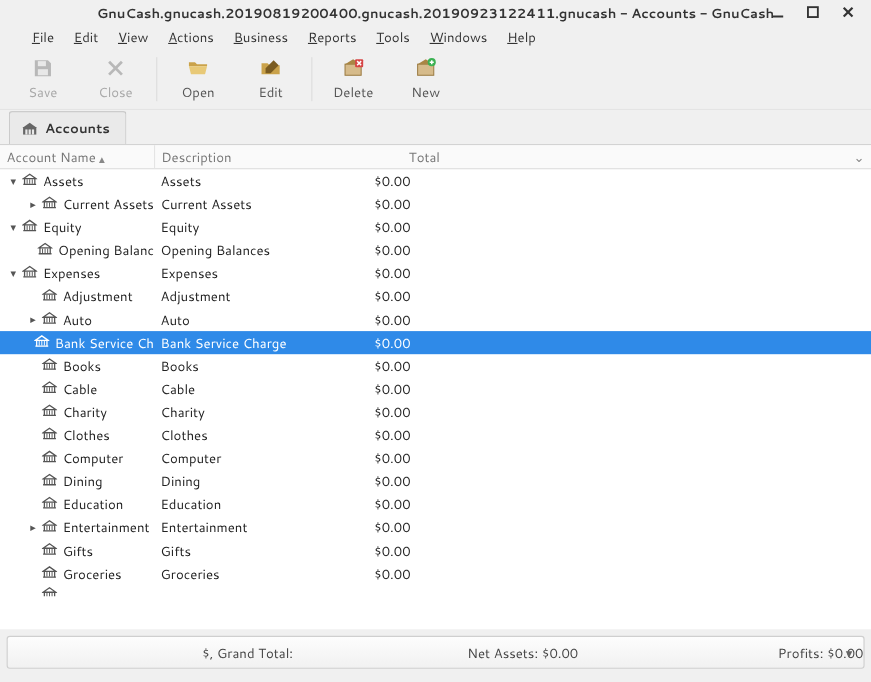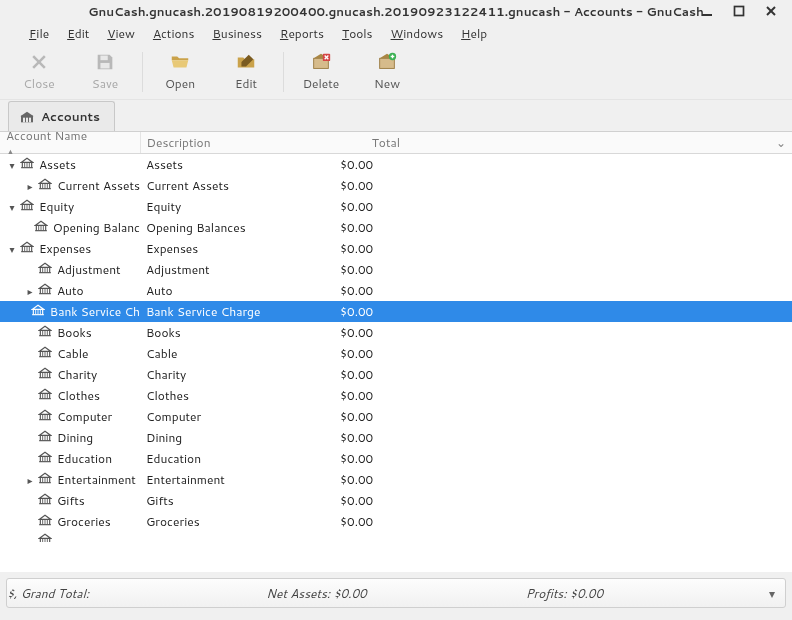--- a/index.html
+++ b/index.html
@@ -26,21 +26,21 @@
   .tsep { width:1px; height:40px; background:#dcdcdc; margin:0 4px; }
 
   
   .tabstrip { height:32px; display:flex; align-items:flex-end; background:#f0f0f0; gap:0; padding-left:8px; border-bottom:1px solid #d0d0d0;}
   .tab { height:30px; padding:0 14px 0 10px; display:flex; align-items:center; gap:6px; background:#eaeaea; border:1px solid #c8c8c8; border-bottom:none; border-top-left-radius:3px; border-top-right-radius:3px; cursor:pointer;}
   .tab .ticon2 { width:16px; height:16px; }
   .tab .tlabel2 { font-weight:600; color:#333; }
 
   
   .colhdr { height:22px; background:#fafafa; border-bottom:1px solid #d8d8d8; display:flex; align-items:center; color:#777; position:relative;}
-  .col-name { width:140px; padding-left:6px; display:flex; align-items:flex-start; gap:1px;flex-direction:column;}
+  .col-name { width:140px; padding-left:6px; display:flex; align-items:flex-end; gap:1px;}
   .col-desc { width:200px; padding-left:6px; }
   .col-total { flex:0 0 60px; margin-left:auto; margin-right:392px; text-align:right; }
   .colhdr .sort-up { font-size:9px; color:#888; }
   .colhdr .chev { position:absolute; right:6px; color:#888; cursor:pointer; }
   .colsep { width:1px; height:100%; background:#e4e4e4; }
 
   
   .tree { flex:1; background:#fff; overflow:hidden; position:relative; }
   .row { height:21px; display:flex; align-items:center; color:#222; }
   .row.selected { background:#2f8ae8; color:#fff; }
@@ -50,21 +50,21 @@
   .expander { width:12px; text-align:center; color:#555; font-size:10px; cursor:pointer;}
   .row.selected .expander { color:#fff; }
   .accicon { width:14px; height:14px; }
   .ind { display:inline-block; }
   .fade-bottom { position:absolute; left:0; right:0; bottom:0; height:10px; background:linear-gradient(to bottom, rgba(255,255,255,0), #fff); pointer-events:none;}
   .partial-row { height:10px; display:flex; align-items:flex-start; overflow:hidden; color:#222;}
   .partial-row .cell-name { width:140px; display:flex; align-items:center; gap:2px; white-space:nowrap; overflow:hidden; }
 
   
   .statusbar { height:30px; margin:6px; border:1px solid #cfcfcf; border-radius:3px; background:linear-gradient(#fdfdfd,#f1f1f1); display:flex; align-items:center; position:relative; color:#444;}
-  .statusbar .sseg { flex:1; text-align:left;font-style:italic; }
+  .statusbar .sseg { flex:1; text-align:right; }
   .statusbar .chevd { position:absolute; right:10px; color:#666; cursor:pointer;}
 
   .bottom-spacer { height:6px; }
 </style>
 </head>
 <body>
 
 <div class="titlebar">
   <div class="title">GnuCash.gnucash.20190819200400.gnucash.20190923122411.gnucash - Accounts - GnuCash</div>
   <div class="winbtns">
@@ -95,36 +95,36 @@
     <div class="menuitem"><u>B</u>usiness</div>
     <div class="menuitem"><u>R</u>eports</div>
     <div class="menuitem"><u>T</u>ools</div>
     <div class="menuitem"><u>W</u>indows</div>
     <div class="menuitem"><u>H</u>elp</div>
   </div>
 
 <div class="toolbar">
   <div class="tbtn disabled">
     <span class="ticon">
-      <svg width="20" height="20" viewBox="0 0 24 24">
-          <line x1="5" y1="5" x2="19" y2="19" stroke="#b8b8b8" stroke-width="3"></line>
-          <line x1="19" y1="5" x2="5" y2="19" stroke="#b8b8b8" stroke-width="3"></line>
-        </svg>
-    </span>
-    <span class="tlabel">Close</span>
-  </div>
-  <div class="tbtn disabled">
-    <span class="ticon">
       <svg width="22" height="22" viewBox="0 0 24 24">
           <path fill="#b8b8b8" d="M4 4h13l3 3v13H4z"></path>
           <rect x="7" y="5" width="8" height="5" fill="#e8e8e8"></rect>
           <rect x="7" y="13" width="10" height="6" fill="#e8e8e8"></rect>
         </svg>
     </span>
     <span class="tlabel">Save</span>
+  </div>
+  <div class="tbtn disabled">
+    <span class="ticon">
+      <svg width="20" height="20" viewBox="0 0 24 24">
+          <line x1="5" y1="5" x2="19" y2="19" stroke="#b8b8b8" stroke-width="3"></line>
+          <line x1="19" y1="5" x2="5" y2="19" stroke="#b8b8b8" stroke-width="3"></line>
+        </svg>
+    </span>
+    <span class="tlabel">Close</span>
   </div>
   <div class="tsep"></div>
   <div class="tbtn">
     <span class="ticon">
       <svg width="22" height="22" viewBox="0 0 24 24">
           <path fill="#caa24a" d="M3 6h6l2 2h10v2H3z"></path>
           <path fill="#e8c977" d="M3 10h18l-2 8H5z"></path>
         </svg>
     </span>
     <span class="tlabel">Open</span>

